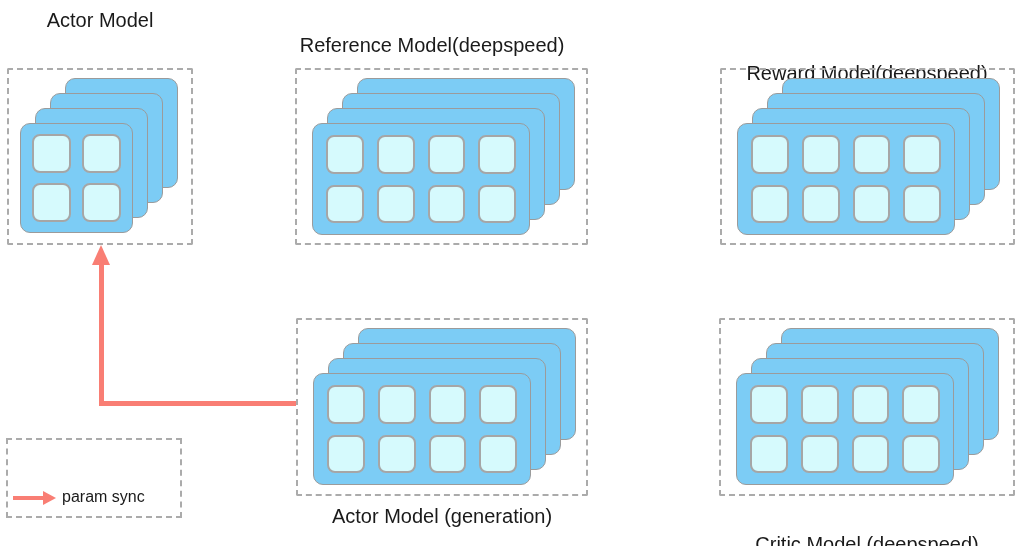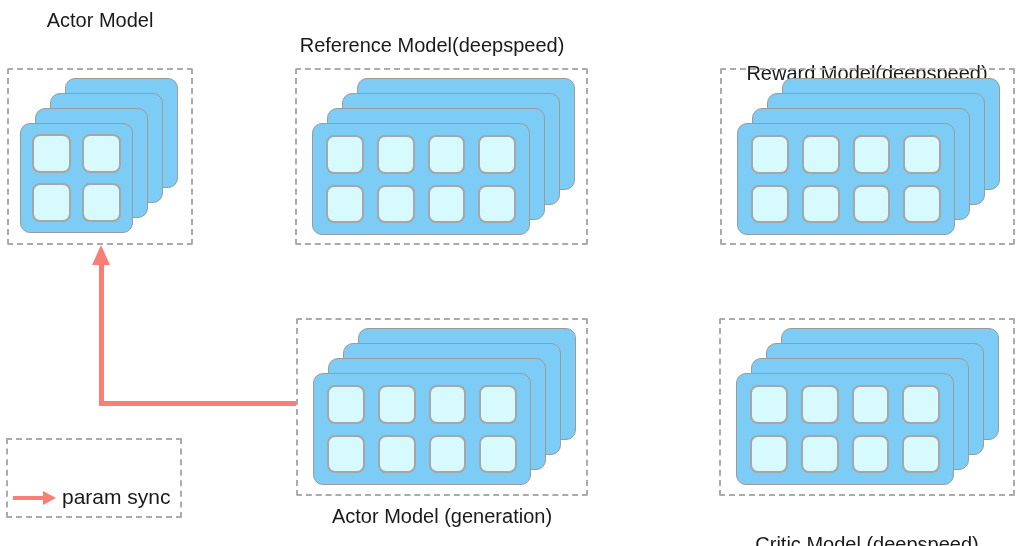--- a/index.html
+++ b/index.html
@@ -65,21 +65,21 @@
     position:absolute;left:6px;top:438px;width:176px;height:80px;
     border:2px dashed #ababab;box-sizing:border-box;
   }
   #legend-line{position:absolute;left:13px;top:496px;width:30px;height:3.5px;background:#f97e74;}
   #legend-head{
     position:absolute;left:43px;top:491px;width:0;height:0;
     border-top:7px solid transparent;border-bottom:7px solid transparent;
     border-left:13px solid #f97e74;
   }
   #legend-label{
-    position:absolute;left:62px;top:486px;font-size:21px;line-height:22px;color:#1a1a1a;
+    position:absolute;left:62px;top:486px;font-size:16px;line-height:22px;color:#1a1a1a;
     white-space:nowrap;
   }
 </style>
 </head>
 <body>
 
 <div id="canvas">
 
   <div class="model" id="m-actor-vllm">
     <div class="model-title">

